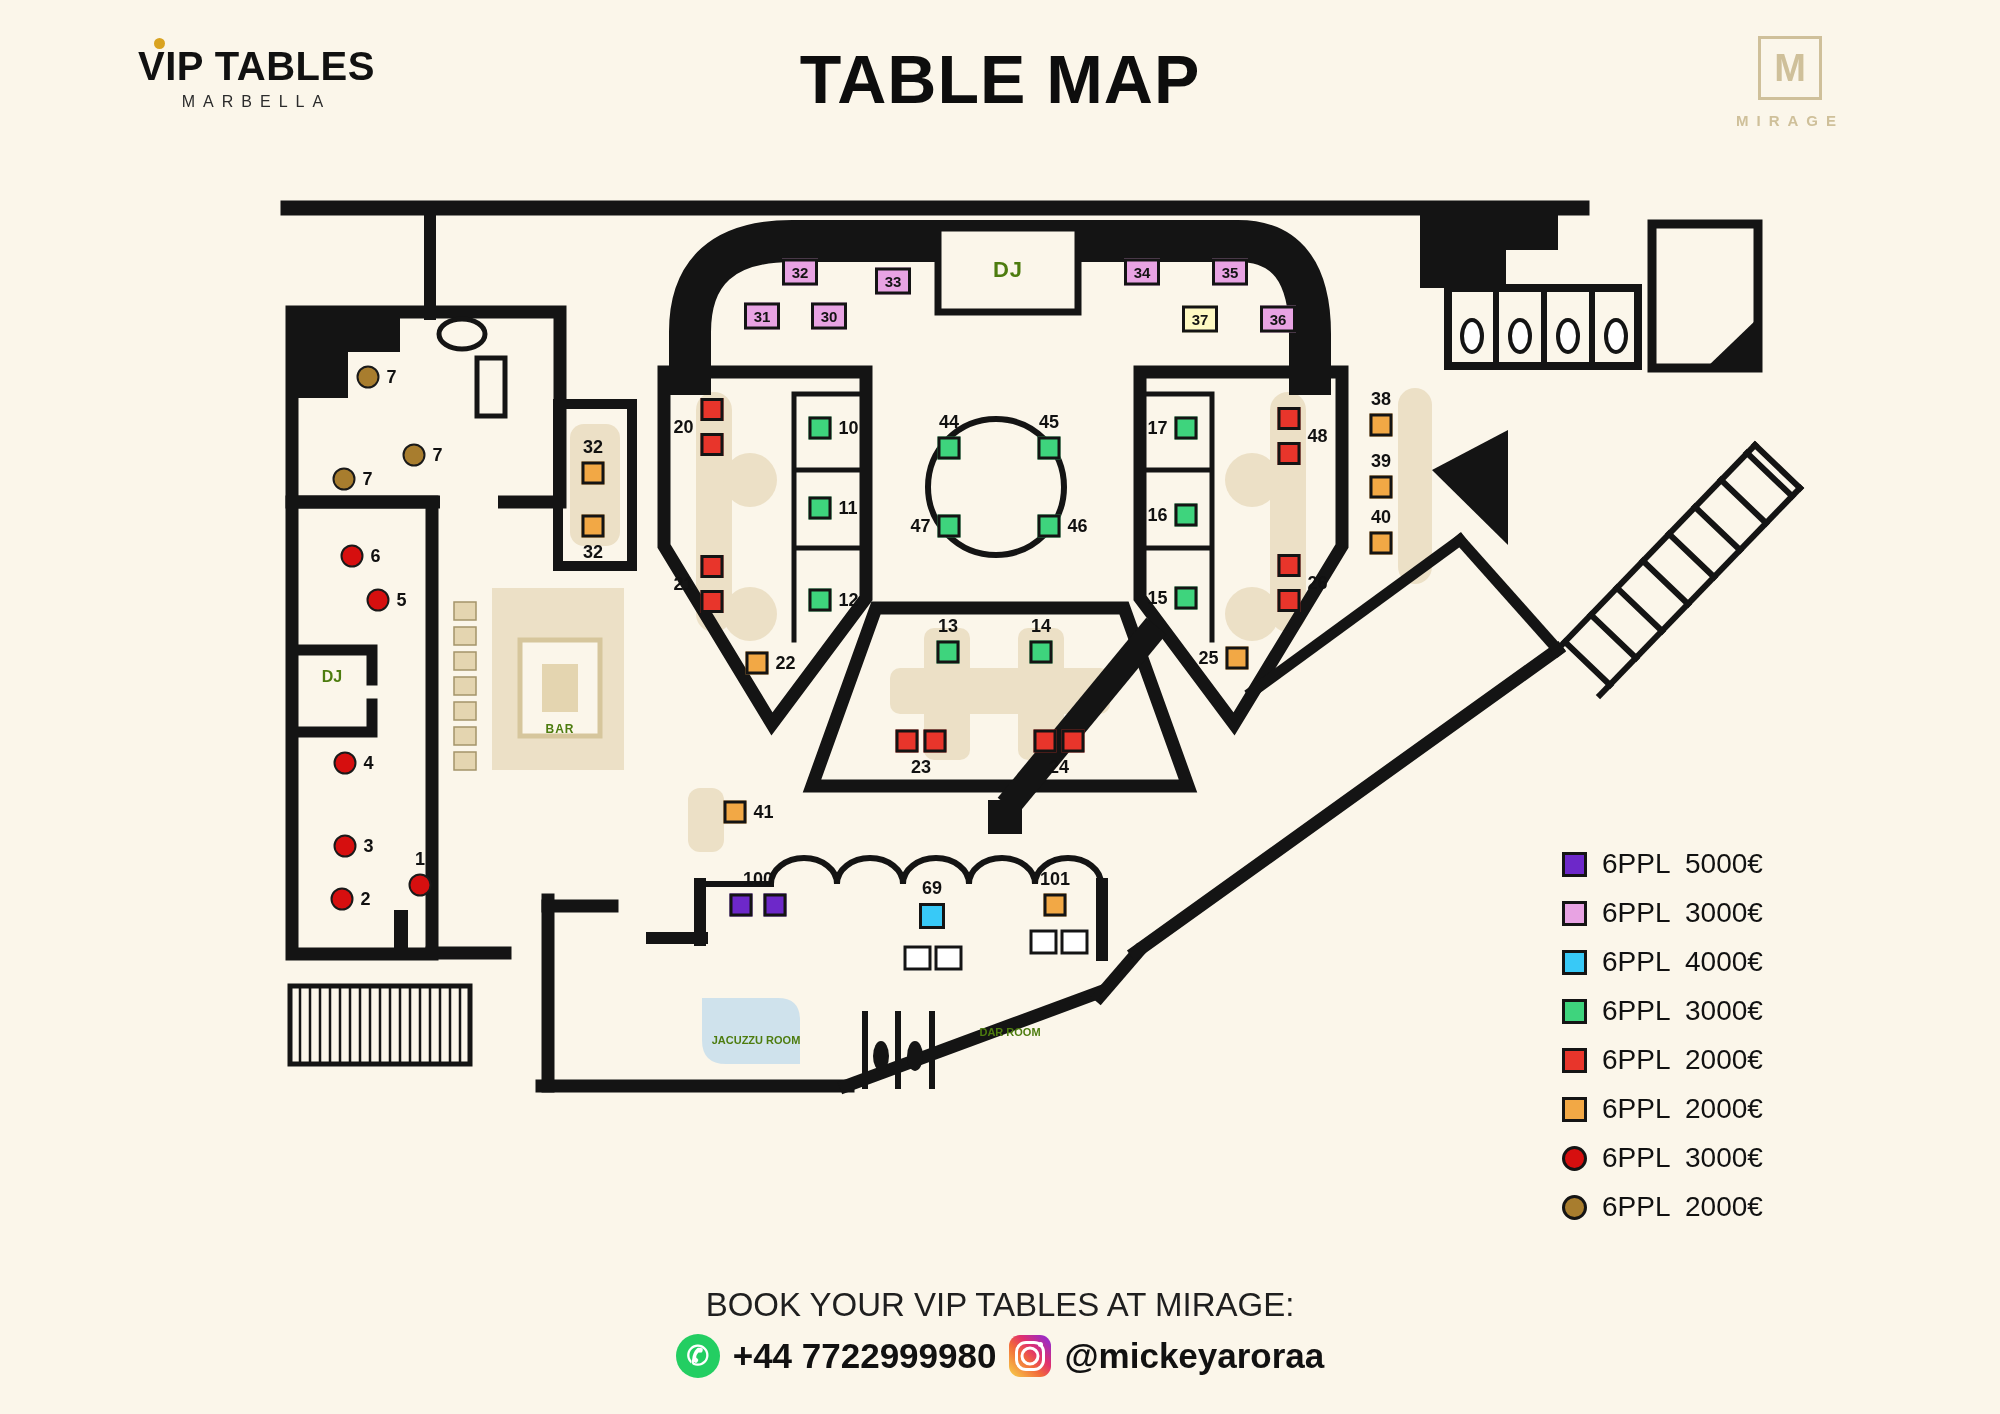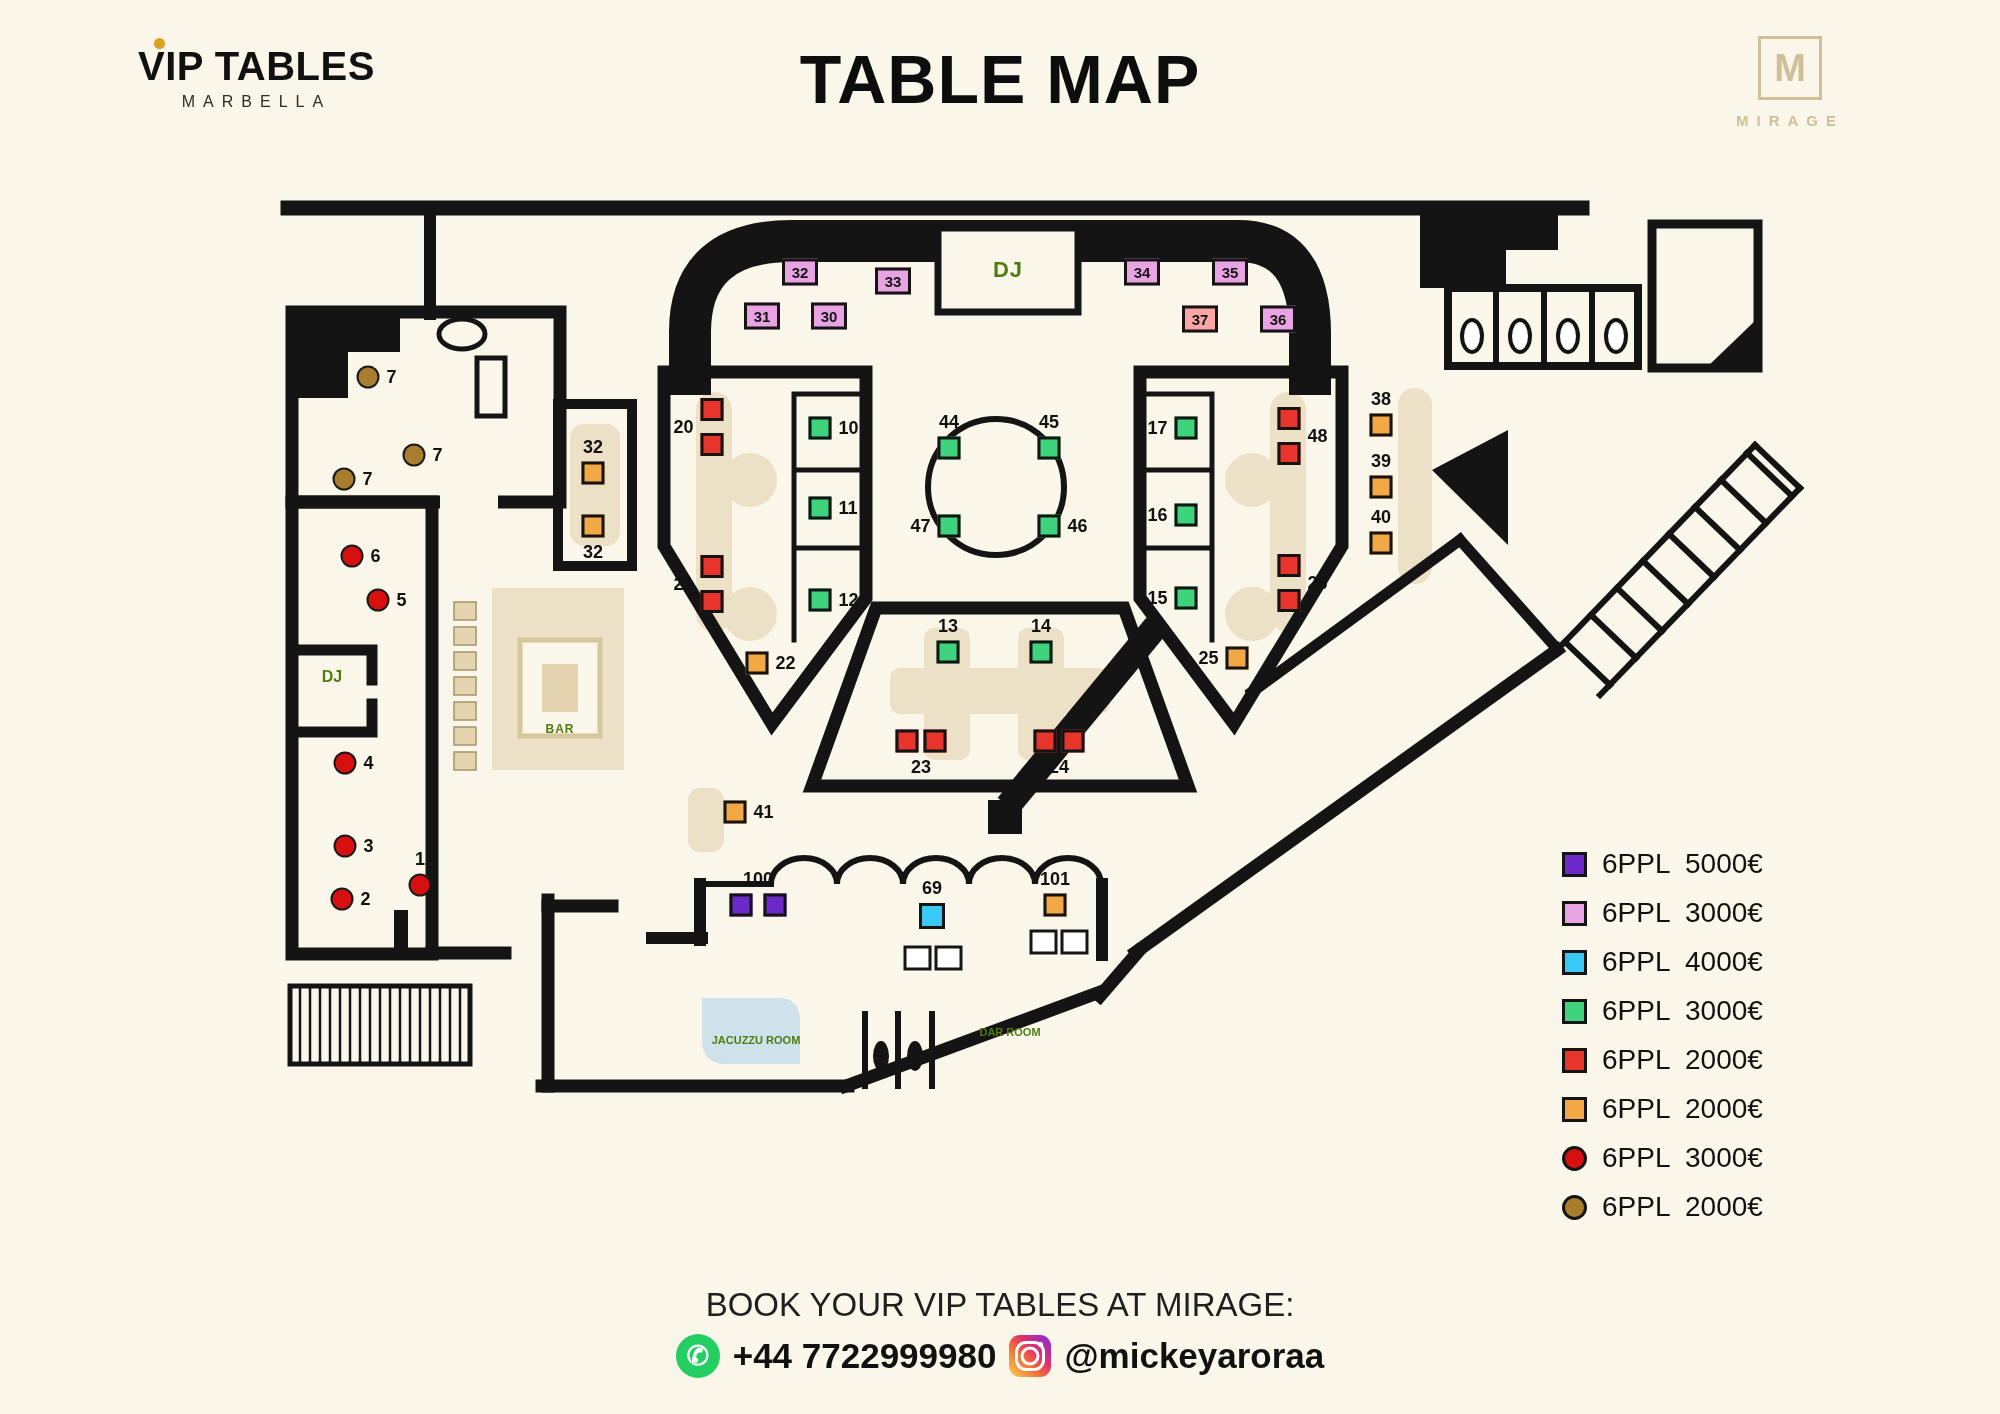--- a/index.html
+++ b/index.html
@@ -222,21 +222,21 @@
       <div class="marker shape-pink color-pink" style="left: 1230px; top: 272px;">
         <div class="pinksq" style="background: rgb(232, 163, 227);">35</div>
       </div>
       <div class="marker shape-pink color-pink" style="left: 762px; top: 316px;">
         <div class="pinksq" style="background: rgb(232, 163, 227);">31</div>
       </div>
       <div class="marker shape-pink color-pink" style="left: 829px; top: 316px;">
         <div class="pinksq" style="background: rgb(232, 163, 227);">30</div>
       </div>
       <div class="marker shape-pink color-pink" style="left: 1200px; top: 319px;">
-        <div class="pinksq" style="background: #fca5a5;">37</div>
+        <div class="pinksq" style="background: #fef9c3;">37</div>
       </div>
       <div class="marker shape-pink color-pink" style="left: 1278px; top: 319px;">
         <div class="pinksq" style="background: rgb(232, 163, 227);">36</div>
       </div>
       <div class="marker shape-circle color-brown" style="left: 368px; top: 377px;">
         <div class="circ" style="background: rgb(168, 125, 46);"></div>
         <span class="tlabel lbl-right">7</span>
       </div>
       <div class="marker shape-circle color-brown" style="left: 414px; top: 455px;">
         <div class="circ" style="background: rgb(168, 125, 46);"></div>

